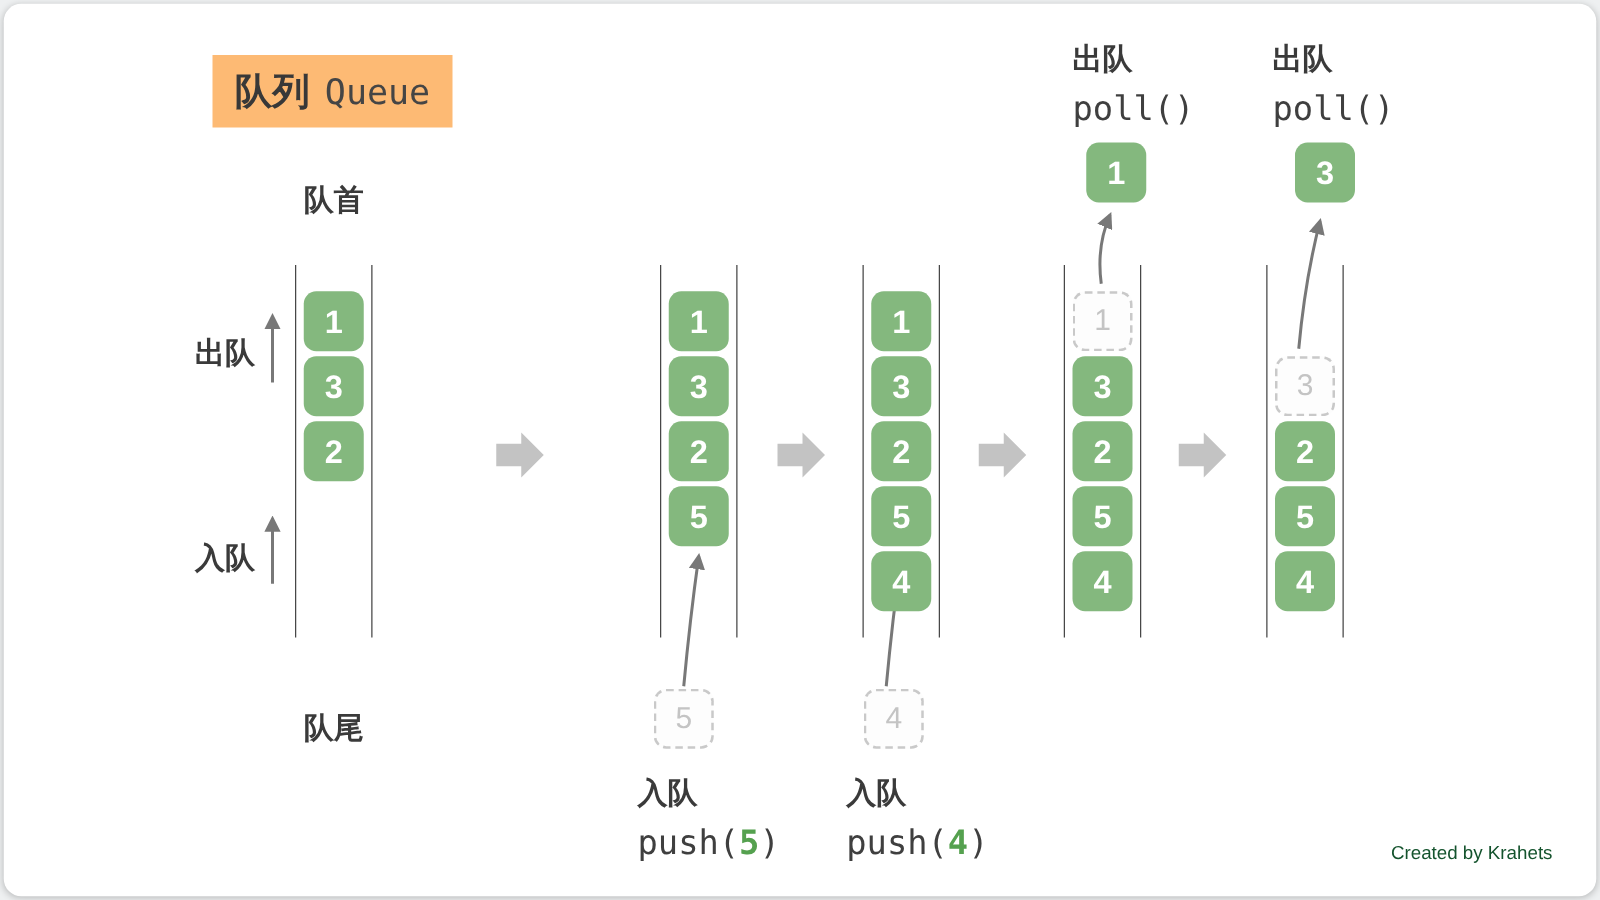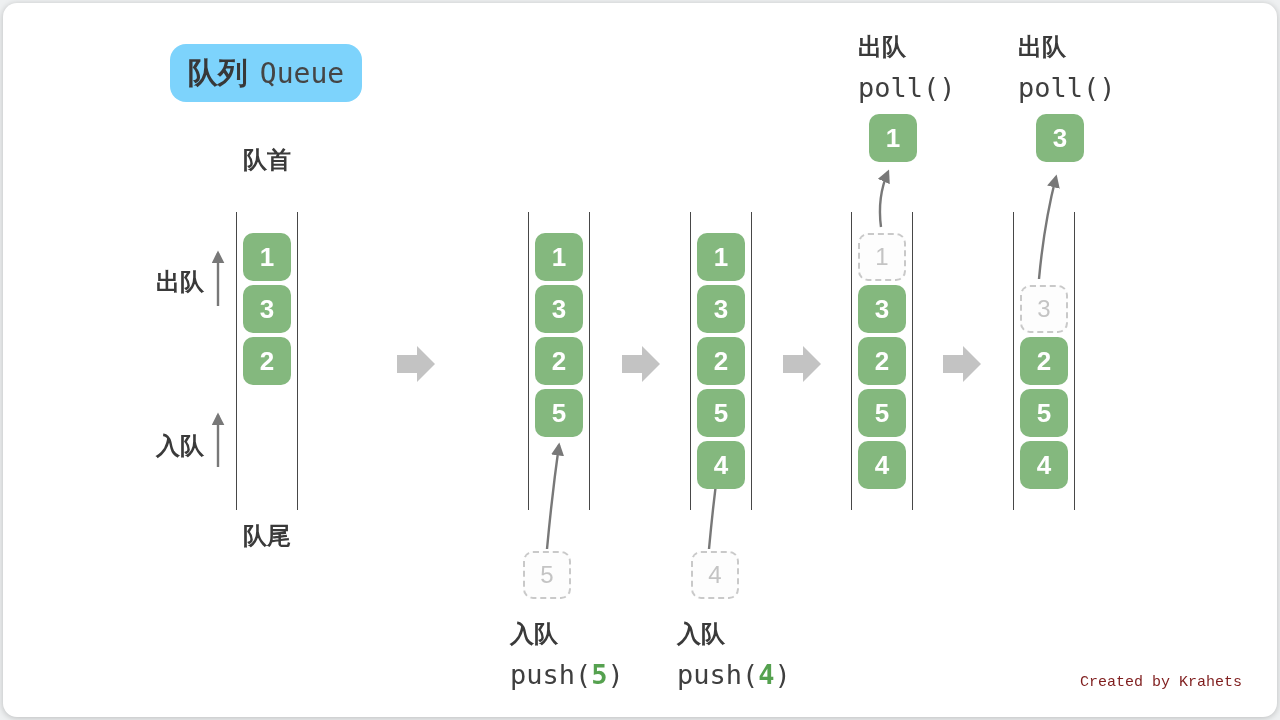--- a/index.html
+++ b/index.html
@@ -22,21 +22,21 @@
   }
   .card{
     position:absolute;left:3px;top:3px;width:1274px;height:714px;
     background:#ffffff;border-radius:14px;
     box-shadow:0 1px 6px rgba(0,0,0,0.22);
   }
   .overlay{position:absolute;left:0;top:0;width:1280px;height:720px;pointer-events:none;}
 
   .title-badge{
     position:absolute;left:170px;top:44px;width:192px;height:58px;
-    background:#7dd3fc;border-radius:16px;
+    background:#fdba74;border-radius:0;
     display:flex;align-items:center;justify-content:center;gap:12px;
   }
   .title-zh{font-size:30px;font-weight:700;color:#383838;}
   .title-en{font-family:"DejaVu Sans Mono","Liberation Mono",monospace;font-size:28px;color:#454545;}
 
   .queue-col{
     position:absolute;top:212px;width:62px;height:298px;
     border-left:1.6px solid var(--line-dark);
     border-right:1.6px solid var(--line-dark);
     padding-top:21px;
@@ -51,36 +51,36 @@
   .cell.ghost,.box.ghost{
     background:#fdfdfd;border:2px dashed var(--ghost-border);
     color:var(--ghost-text);font-size:24px;font-weight:400;border-radius:10px;
   }
   .cell.empty{background:transparent;}
   .box{position:absolute;width:48px;height:48px;border-radius:10px;
     display:flex;align-items:center;justify-content:center;}
 
   .lbl{position:absolute;color:var(--label-dark);font-size:24px;font-weight:700;}
   .lbl-front{left:236px;top:144px;width:62px;text-align:center;}
-  .lbl-rear{left:236px;top:520px;width:62px;text-align:center;}
+  .lbl-rear{left:236px;top:566px;width:62px;text-align:center;}
   .lbl-deq-side{left:150px;top:266px;width:54px;text-align:right;}
   .lbl-enq-side{left:150px;top:430px;width:54px;text-align:right;}
 
   .action{position:absolute;}
   .action .zh{font-size:24px;font-weight:700;color:var(--label-dark);}
   .action .code{
     margin-top:9px;font-family:"DejaVu Sans Mono","Liberation Mono",monospace;
     font-size:27px;color:var(--code-dark);
   }
   .action .code .accent{color:var(--code-accent);font-weight:700;}
 
   .watermark{
     position:absolute;right:38px;top:674px;
-    font-family:Liberation Mono, monospace;
-    font-size:15px;color:#7f1d1d;
+    font-family:Liberation Sans, sans-serif;
+    font-size:15px;color:#14532d;
   }
 </style>
 </head>
 <body>
 
 <div class="card"></div>
 
 <svg class="overlay" viewBox="0 0 1280 720" xmlns="http://www.w3.org/2000/svg">
   <defs>
     <marker id="ah" markerUnits="userSpaceOnUse" markerWidth="13" markerHeight="13" viewBox="0 0 10 10" refX="8" refY="5" orient="auto">

